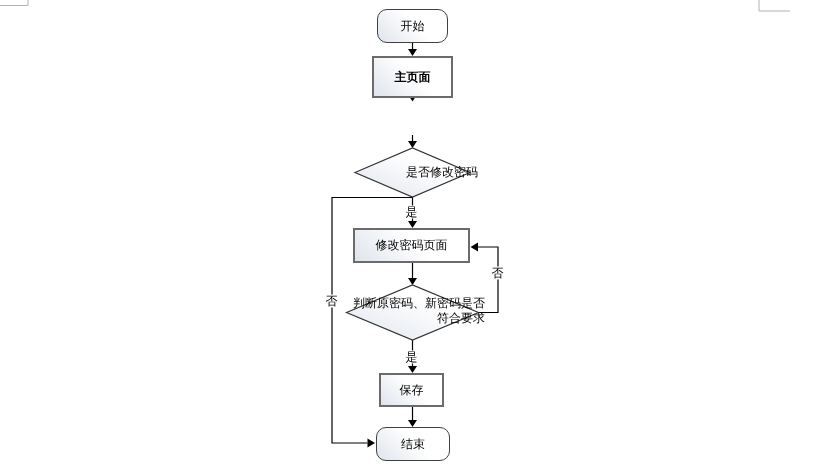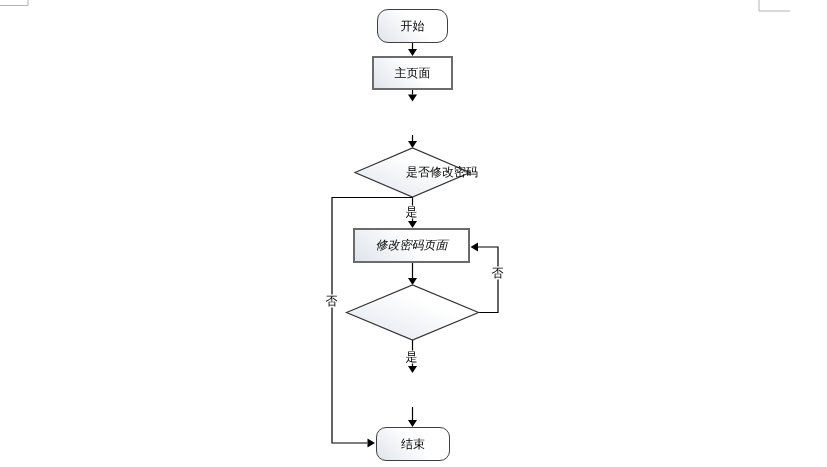--- a/index.html
+++ b/index.html
@@ -86,41 +86,48 @@
     <path class="connector" d="M412.5 197.5 H332 V443 H367.5"></path>
     <polygon class="arrowhead" points="367.5,438.5 367.5,447.5 375,443"></polygon>
 
     <path class="connector" d="M478.5 312.5 H498 V247 H478"></path>
     <polygon class="arrowhead" points="478,242.5 478,251.5 470.5,247"></polygon>
 
     <polygon class="diamond" fill="url(#shapeGrad)" points="355,172.5 412.5,148 470,172.5 412.5,197"></polygon>
     <polygon class="diamond" fill="url(#shapeGrad)" points="346.5,312.5 412.5,285 478.5,312.5 412.5,340"></polygon>
   </svg>
 
-  <div class="node rounded" style="left:377px;top:9px;width:71px;height:34px;border-radius:11px;">
+  <div class="node rounded" style="left:377px;top:9px;width:71px;height:34px;">
     <span>开始</span>
   </div>
 
-  <div class="node rect" style="left:372px;top:56px;width:81px;height:34px;">
+  <div class="node rect" style="left:372px;top:56px;width:81px;height:42px;font-weight:bold;">
     <span>主页面</span>
   </div>
 
 
-  <div class="node rect" style="left:353px;top:228px;width:117px;height:35px;font-style:italic;">
+  <div class="node rect" style="left:353px;top:228px;width:117px;height:35px;">
     <span>修改密码页面</span>
   </div>
 
+  <div class="node rect" style="left:379px;top:373px;width:65px;height:34px;">
+    <span>保存</span>
+  </div>
 
   <div class="node rounded" style="left:376px;top:427px;width:74px;height:34px;">
     <span>结束</span>
   </div>
 
   <div class="diamond-label" style="left:347px;top:165px;width:131px;">
     <span>是否修改密码</span>
   </div>
 
+  <div class="diamond-label" style="left:340px;top:296px;width:145px;">
+    <div>判断原密码、新密码是否</div>
+    <div>符合要求</div>
+  </div>
 
   <span class="edge-label" style="left:411.5px;top:212px;">是</span>
   <span class="edge-label" style="left:331.5px;top:301px;">否</span>
   <span class="edge-label" style="left:497.5px;top:273px;">否</span>
   <span class="edge-label" style="left:411.5px;top:357px;">是</span>
 
 </div>
 
 </body></html>

